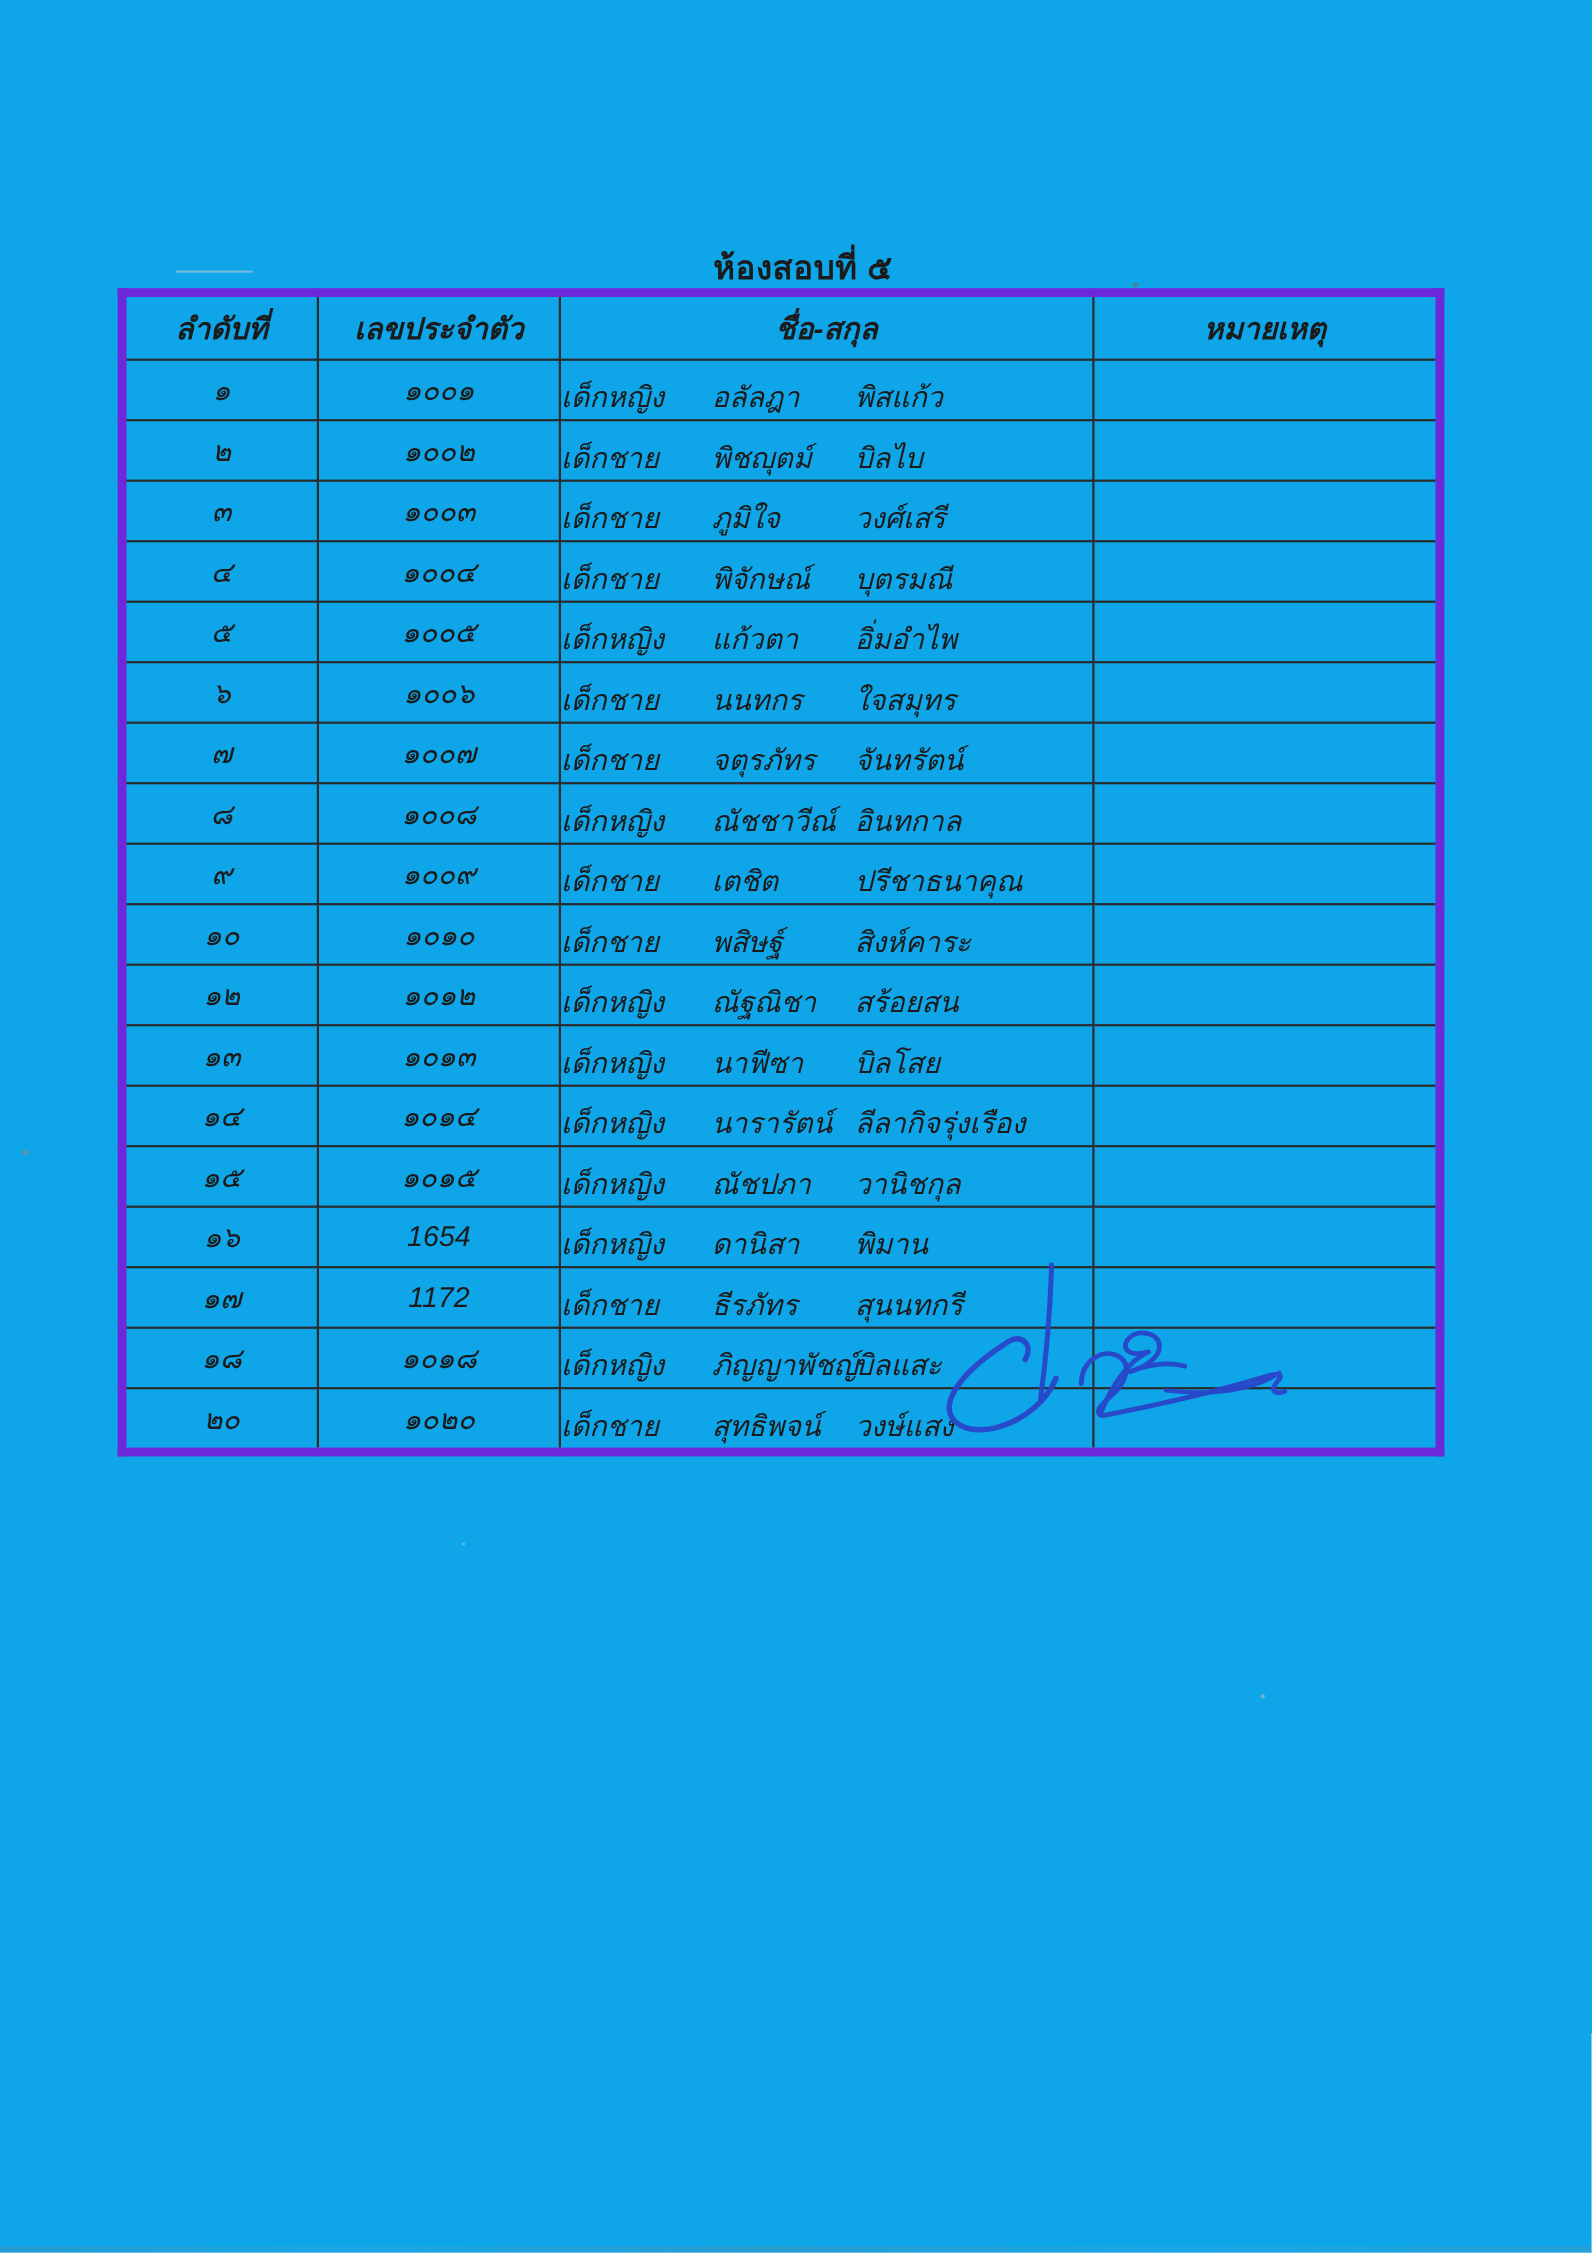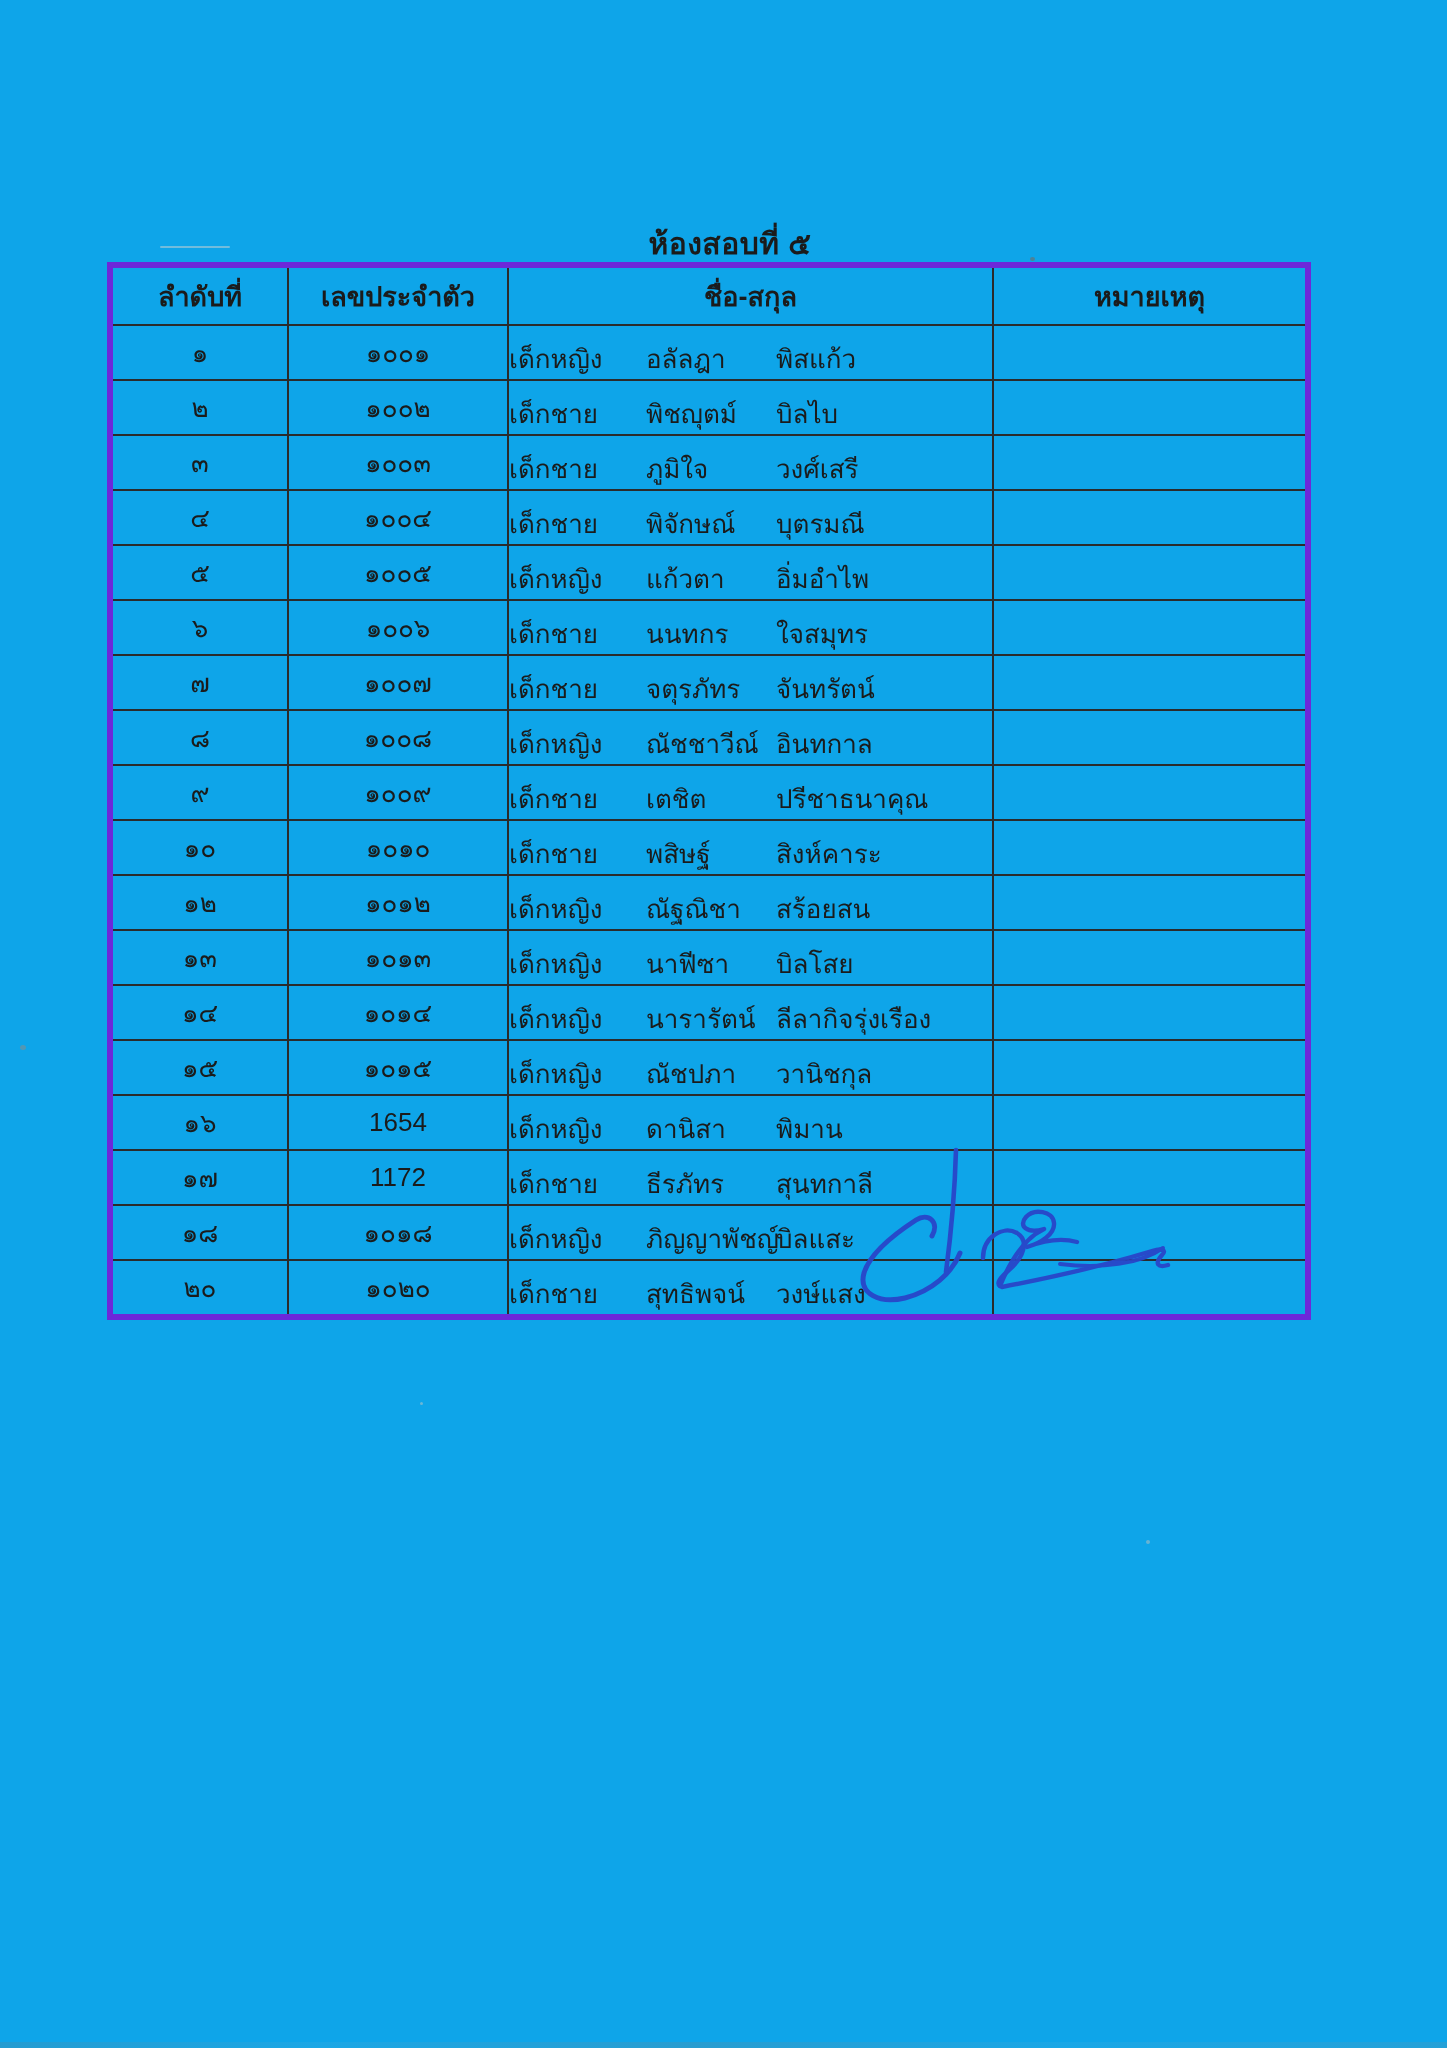--- a/index.html
+++ b/index.html
@@ -24,21 +24,21 @@
     width:1198px;
     border-collapse:collapse;
     table-layout:fixed;
     background:transparent;
   }
   table.roster th, table.roster td{
     border:2px solid #2b2b2b;
     padding:0;
     vertical-align:middle;
   }
-  table.roster{border:6px solid #6d28d9;}
+  table.roster{border:8px solid #6d28d9;font-style:italic;}
   thead th{
     height:56px;
     font-size:27px;font-weight:bold;
     text-align:center;
   }
   tbody td{
     height:44.8px;
     font-size:26px;
   }
   .c-no,.c-id{text-align:center;}
@@ -226,21 +226,21 @@
       <td class="c-name">
         <span class="prefix">เด็กหญิง</span><span class="fname">ดานิสา</span><span class="lname">พิมาน</span>
       </td>
       <td class="c-remark"></td>
     </tr>
 
     <tr>
       <td class="c-no">๑๗</td>
       <td class="c-id">1172</td>
       <td class="c-name">
-        <span class="prefix">เด็กชาย</span><span class="fname">ธีรภัทร</span><span class="lname">สุนทกาลี</span>
+        <span class="prefix">เด็กชาย</span><span class="fname">ธีรภัทร</span><span class="lname">สุนนทกรี</span>
       </td>
       <td class="c-remark"></td>
     </tr>
 
     <tr>
       <td class="c-no">๑๘</td>
       <td class="c-id">๑๐๑๘</td>
       <td class="c-name">
         <span class="prefix">เด็กหญิง</span><span class="fname">ภิญญาพัชญ์</span><span class="lname">บิลแสะ</span>
       </td>

